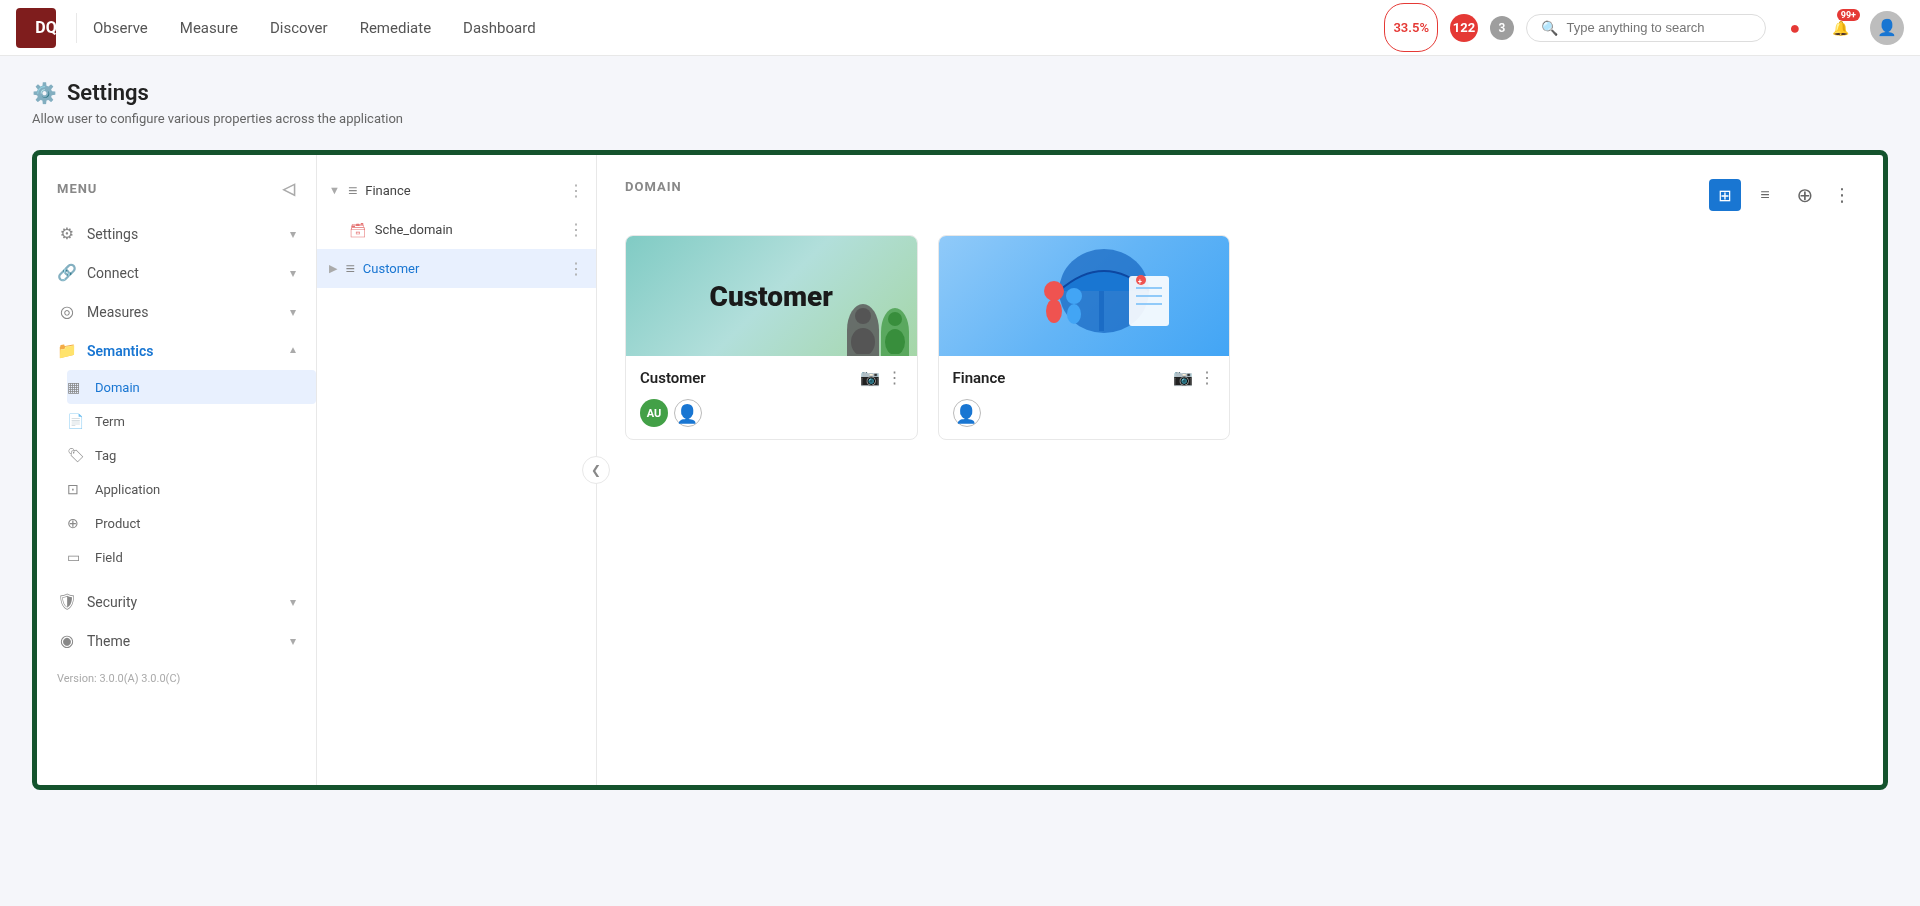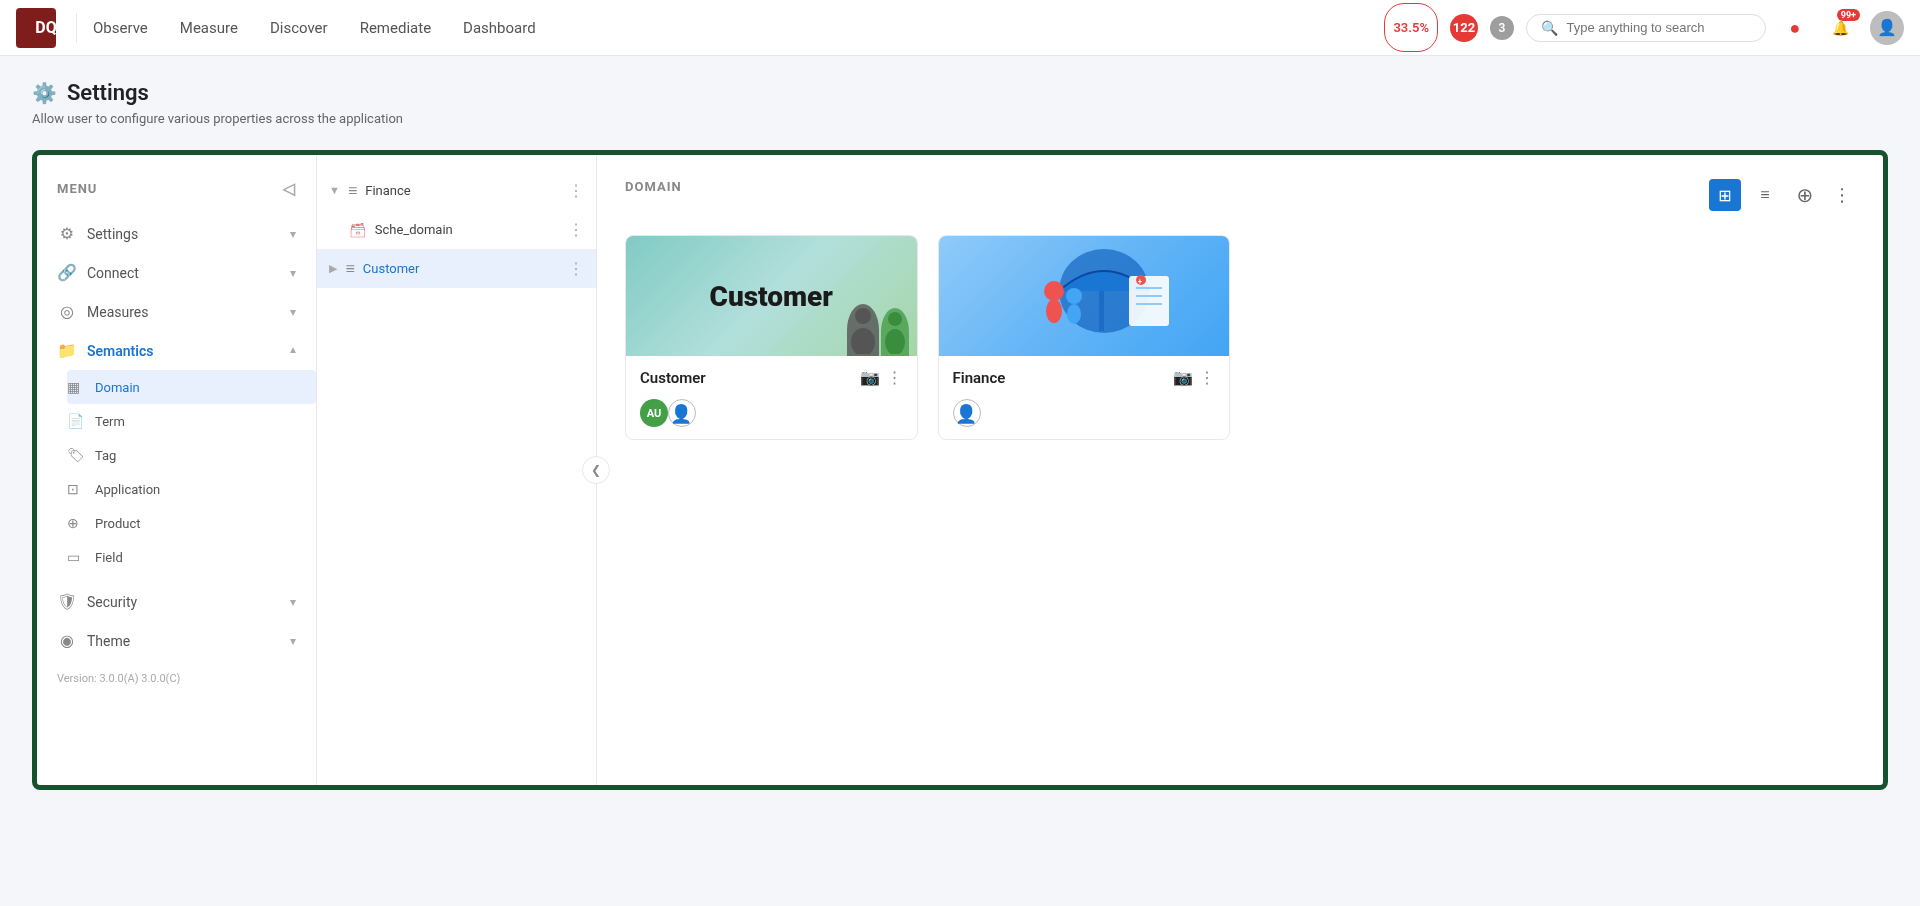--- a/index.html
+++ b/index.html
@@ -162,21 +162,21 @@
     }
     .card-image.finance-bg {
       background: linear-gradient(135deg, #90caf9 0%, #64b5f6 50%, #42a5f5 100%);
     }
     .card-image-text { font-size: 28px; font-weight: 900; color: #1a1a1a; z-index: 2; position: relative; }
     .card-body { padding: 12px 14px; }
     .card-name-row { display: flex; align-items: center; justify-content: space-between; margin-bottom: 12px; }
     .card-name { font-size: 15px; font-weight: 600; color: #222; }
     .card-actions { display: flex; align-items: center; gap: 6px; }
     .card-icon-btn { background: none; border: none; cursor: pointer; color: #888; font-size: 16px; }
-    .card-avatars { display: flex; }
+    .card-avatars { display: flex; gap: 6px; }
     .user-avatar {
       width: 28px; height: 28px; border-radius: 50%; display: flex; align-items: center;
       justify-content: center; font-size: 11px; font-weight: 700;
     }
     .ua-green { background: #43a047; color: #fff; }
     .ua-outline { background: #fff; color: #888; border: 1.5px solid #bbb; font-size: 16px; }
   </style>
 </head>
 <body>
 

